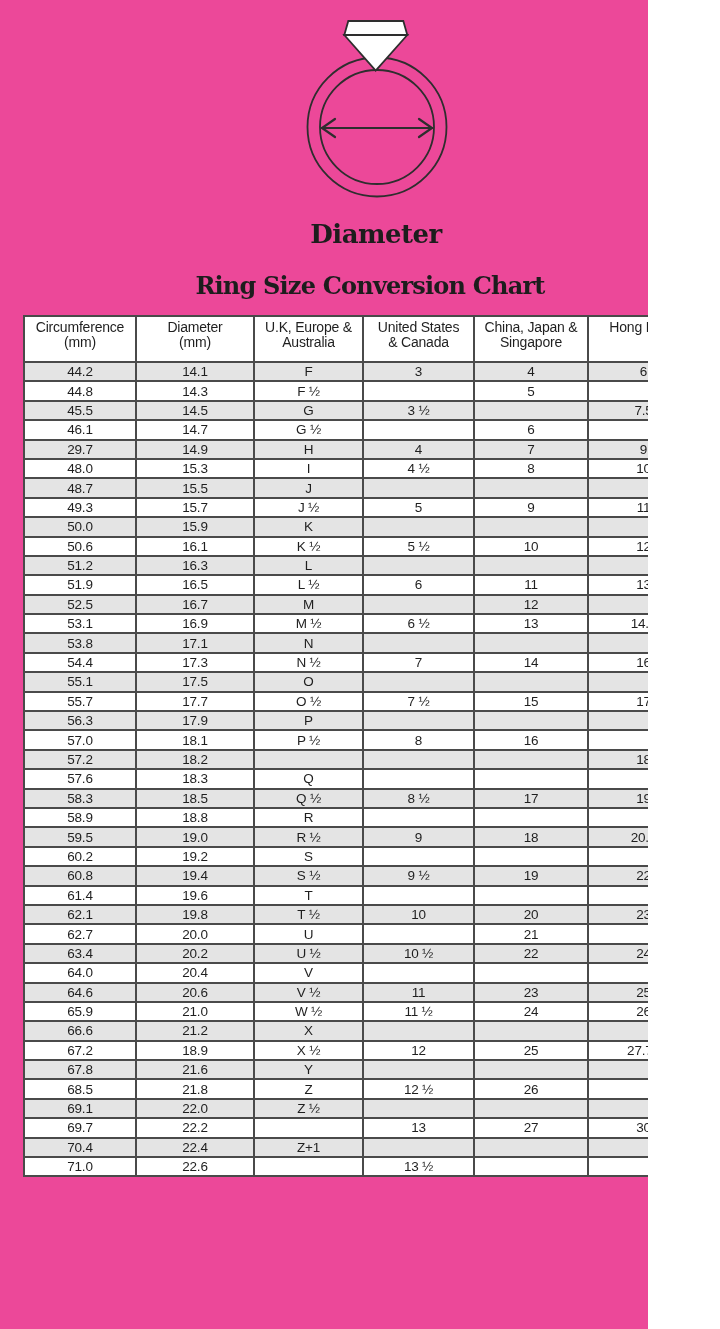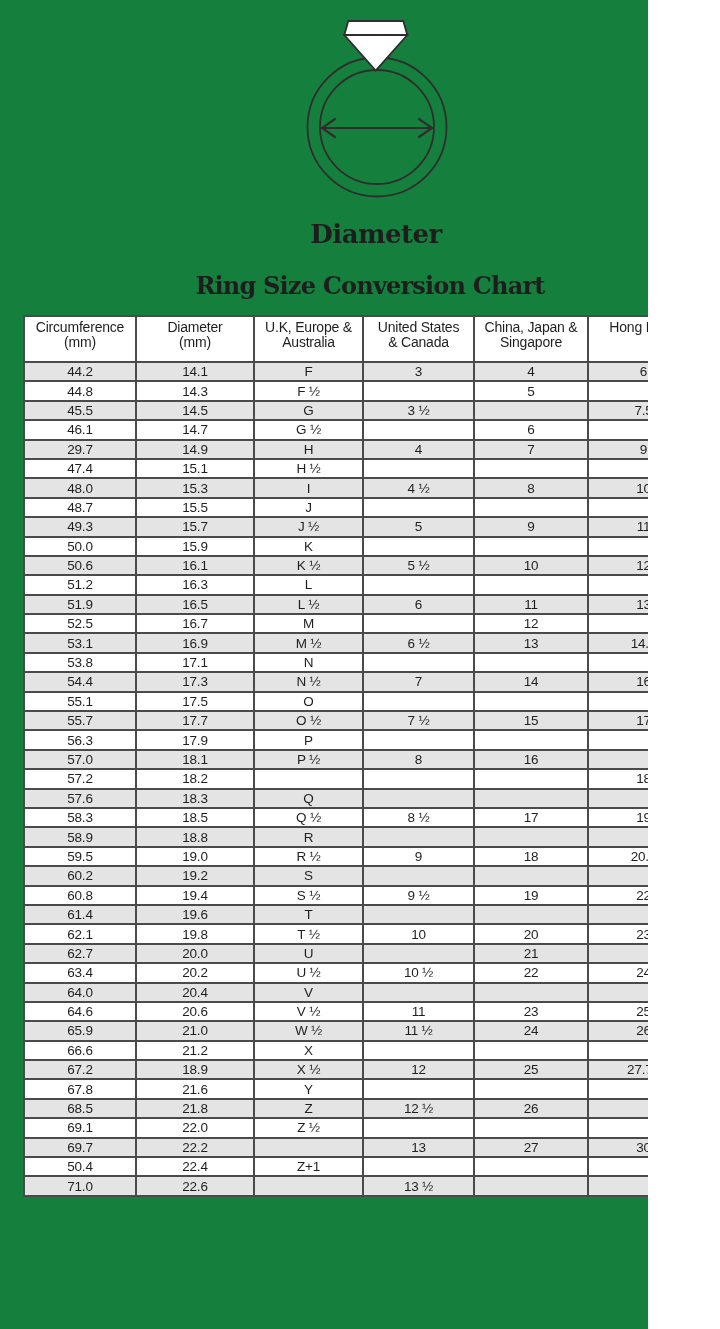--- a/index.html
+++ b/index.html
@@ -1,21 +1,21 @@
 <!DOCTYPE html>
 <html style="--row-shade: #e4e4e4; --border: #4a4a4a; --text: #1f1f1f; --line: #2e2e2e;"><head>
 <meta charset="utf-8">
 <style>
   * { margin: 0; padding: 0; box-sizing: border-box; }
   html, body { background: #ffffff; }
   .page {
     position: relative;
     width: 648px;
     height: 1329px;
-    background: #15803d;
+    background: #ec4899;
     overflow: hidden;
     font-family: "Liberation Sans", sans-serif;
     color: var(--text, #1f1f1f);
   }
   .ring-svg {
     position: absolute;
     left: 300px;
     top: 10px;
   }
   .diameter-label {
@@ -152,28 +152,20 @@
         </tr>
         <tr>
           <td>29.7</td>
           <td>14.9</td>
           <td>H</td>
           <td>4</td>
           <td>7</td>
           <td>9</td>
         </tr>
         <tr>
-          <td>47.4</td>
-          <td>15.1</td>
-          <td>H ½</td>
-          <td></td>
-          <td></td>
-          <td></td>
-        </tr>
-        <tr>
           <td>48.0</td>
           <td>15.3</td>
           <td>I</td>
           <td>4 ½</td>
           <td>8</td>
           <td>10</td>
         </tr>
         <tr>
           <td>48.7</td>
           <td>15.5</td>
@@ -440,21 +432,21 @@
         </tr>
         <tr>
           <td>69.7</td>
           <td>22.2</td>
           <td></td>
           <td>13</td>
           <td>27</td>
           <td>30</td>
         </tr>
         <tr>
-          <td>50.4</td>
+          <td>70.4</td>
           <td>22.4</td>
           <td>Z+1</td>
           <td></td>
           <td></td>
           <td></td>
         </tr>
         <tr>
           <td>71.0</td>
           <td>22.6</td>
           <td></td>

